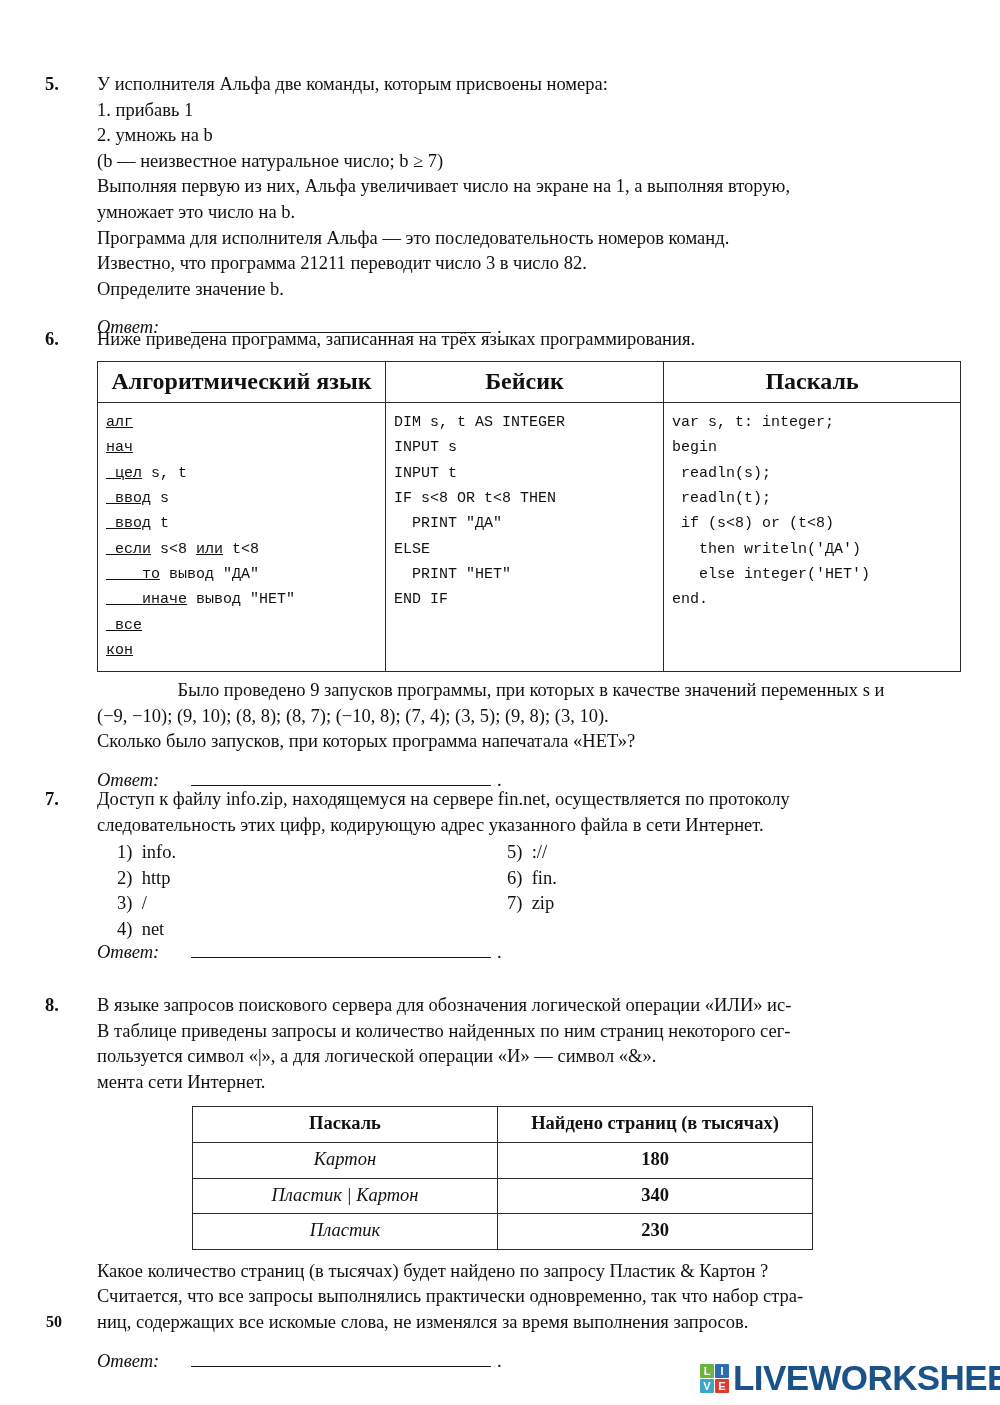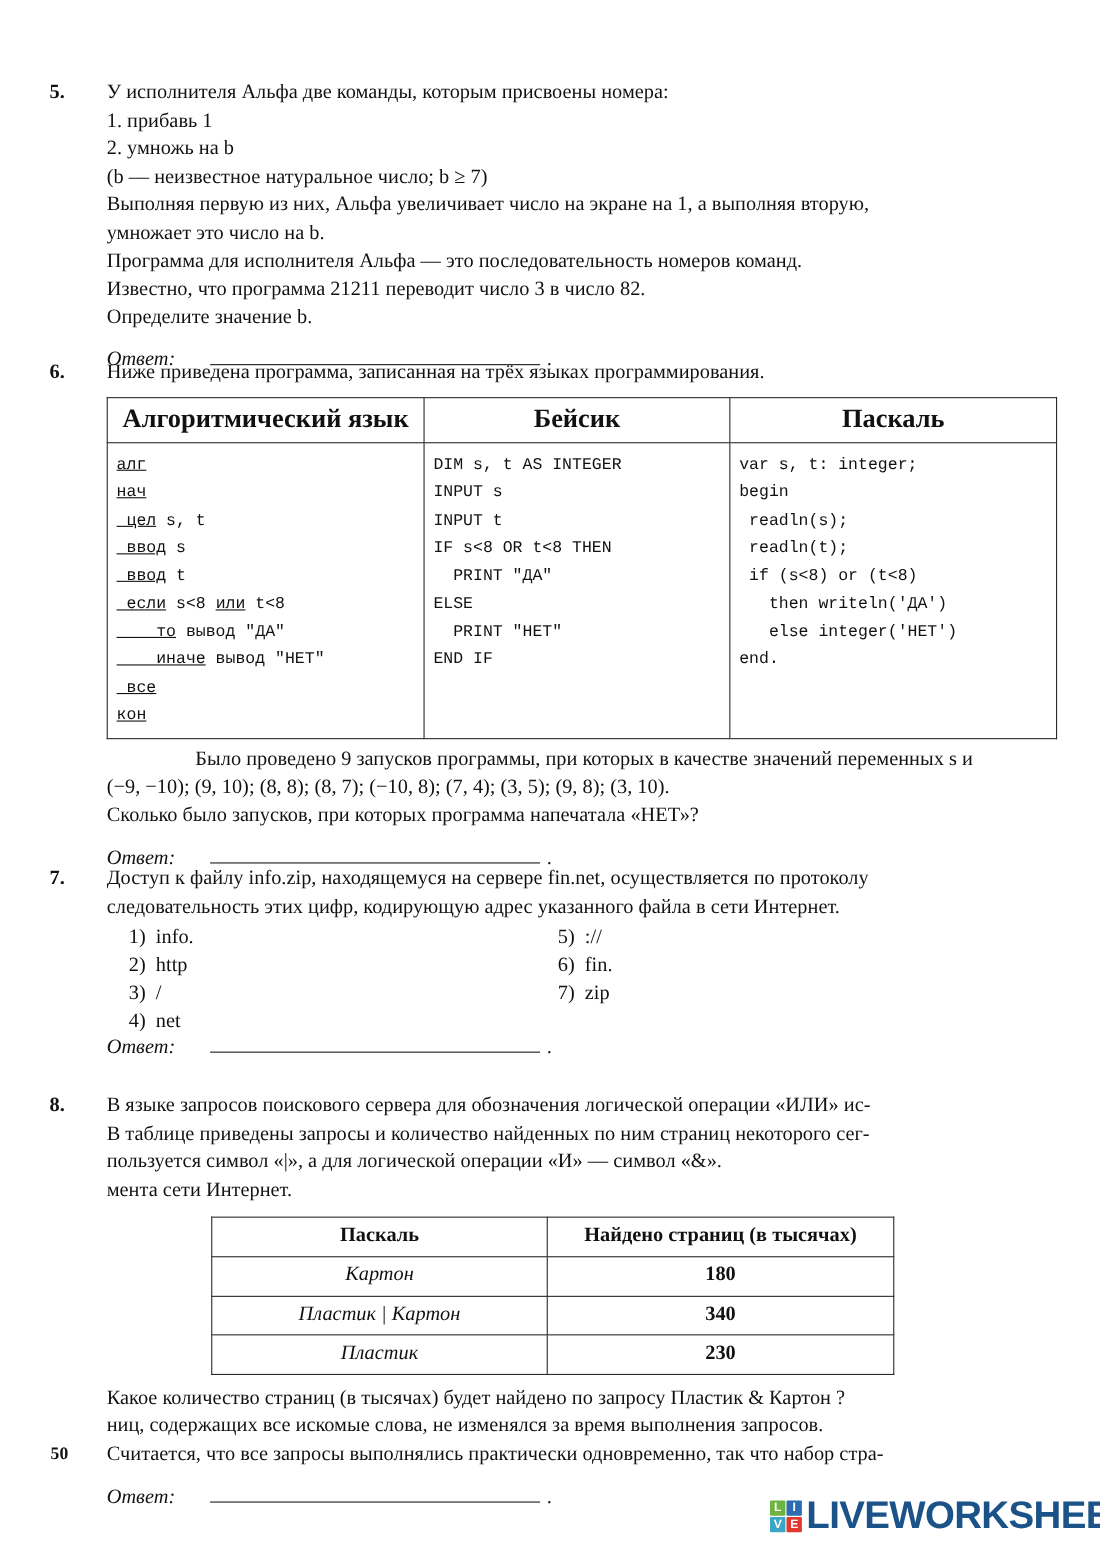--- a/index.html
+++ b/index.html
@@ -307,22 +307,22 @@
             <td class="n">340</td>
           </tr>
           <tr>
             <td class="q">Пластик</td>
             <td class="n">230</td>
           </tr>
         </tbody>
       </table>
 
       <span class="ln" style="margin-top:9px;">Какое количество страниц (в тысячах) будет найдено по запросу Пластик &amp; Картон ?</span>
+      <span class="ln">Считается, что все запросы выполнялись практически одновременно, так что набор стра-</span>
       <span class="ln">ниц, содержащих все искомые слова, не изменялся за время выполнения запросов.</span>
-      <span class="ln">Считается, что все запросы выполнялись практически одновременно, так что набор стра-</span>
       <span class="answer">
         <span class="lbl">Ответ:</span><span class="rule"></span><span class="dot">.</span>
       </span>
     </div>
   </div>
 
   <div class="page-number">50</div>
 
   <div class="lw-logo">
     <div class="lw-mark">

